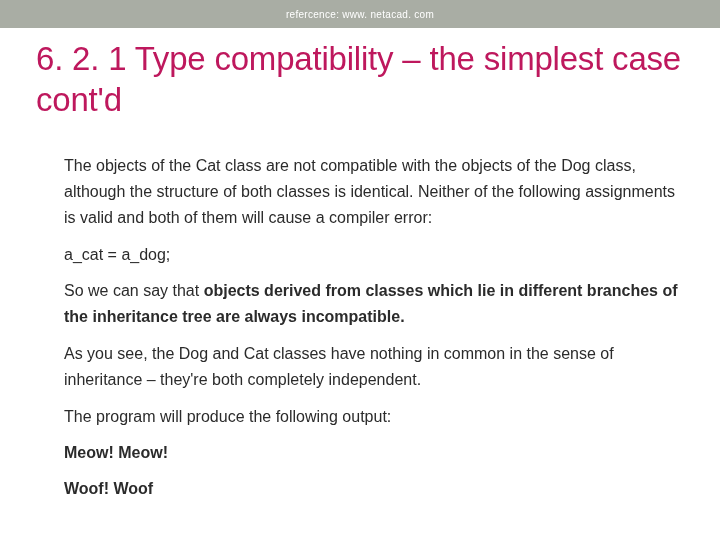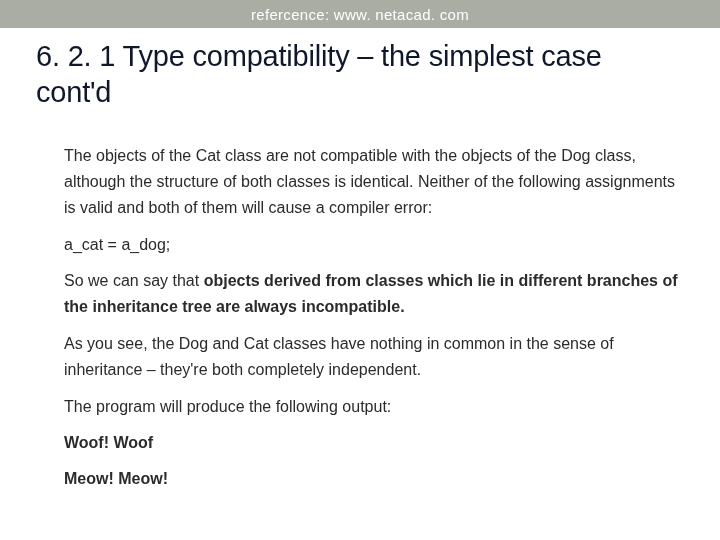--- a/index.html
+++ b/index.html
@@ -12,31 +12,31 @@
   }
   .header-bar {
     width: 100%;
     height: 28px;
     background: #a9ada4;
     display: flex;
     align-items: center;
     justify-content: center;
   }
   .reference {
-    font-size: 15px;
+    font-size: 10px;
     color: #ffffff;
     letter-spacing: 0.3px;
   }
   .content {
     padding: 10px 36px 0 36px;
   }
   .title {
-    font-size: 29px;
+    font-size: 33px;
     font-weight: 400;
-    color: #0f172a;
+    color: #be185d;
     line-height: 1.25;
     margin-bottom: 32px;
     letter-spacing: -0.2px;
   }
   .body-text {
     padding-left: 28px;
     font-size: 16px;
     color: #2b2b2b;
     line-height: 1.65;
   }
@@ -59,16 +59,16 @@
   <h1 class="title">6. 2. 1 Type compatibility – the simplest case cont'd</h1>
 
   <div class="body-text">
     <p>The objects of the Cat class are not compatible with the objects of the Dog class, although the structure of both classes is identical. Neither of the following assignments is valid and both of them will cause a compiler error:</p>
     <p class="code-line">a_cat = a_dog;</p>
     <p>
       <span>So we can say that </span><span class="bold">objects derived from classes which lie in different branches of the inheritance tree are always incompatible.</span>
     </p>
     <p>As you see, the Dog and Cat classes have nothing in common in the sense of inheritance – they're both completely independent.</p>
     <p>The program will produce the following output:</p>
+    <p class="bold">Meow! Meow!</p>
     <p class="bold">Woof! Woof</p>
-    <p class="bold">Meow! Meow!</p>
   </div>
 </div>
 
 </body></html>

